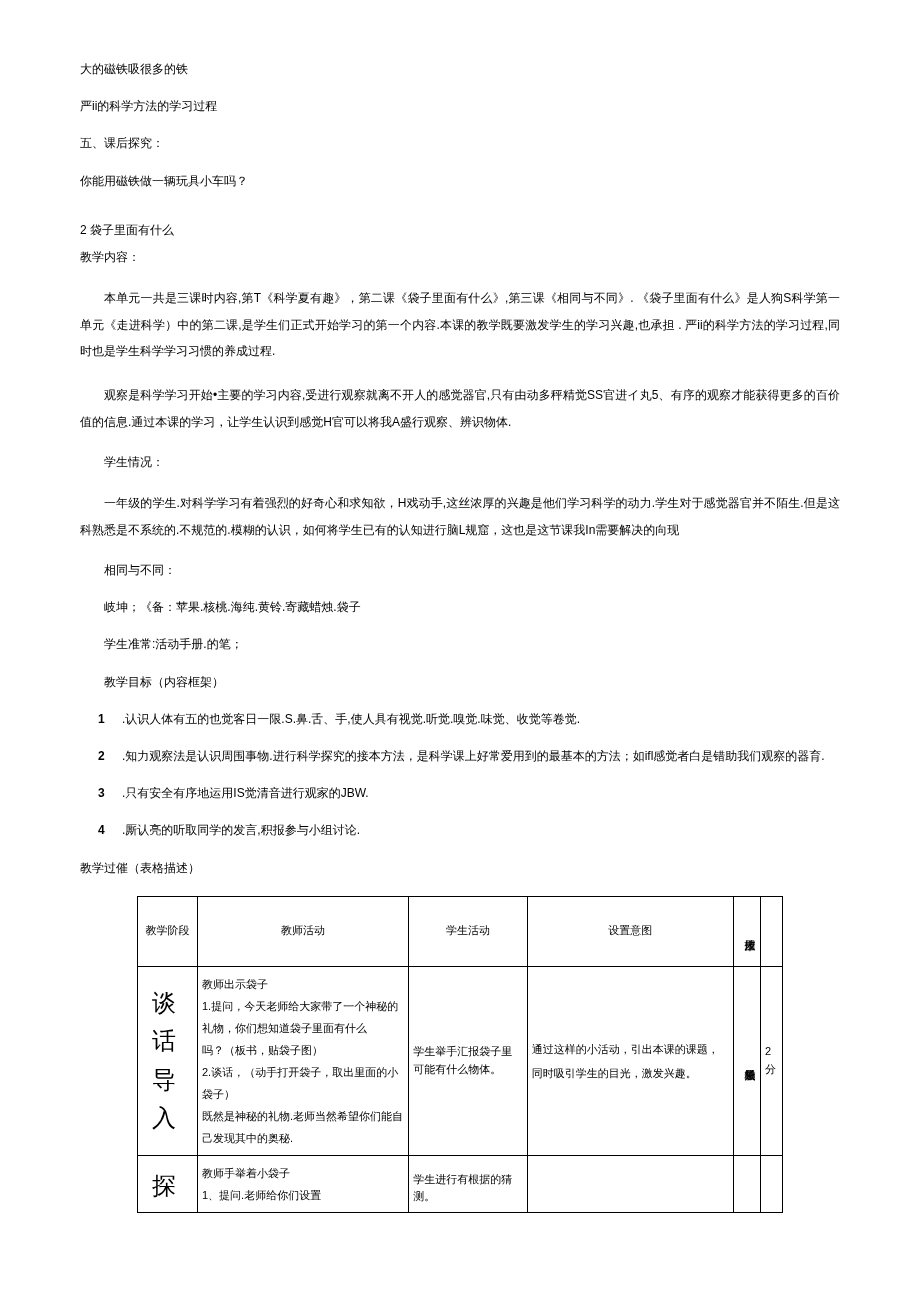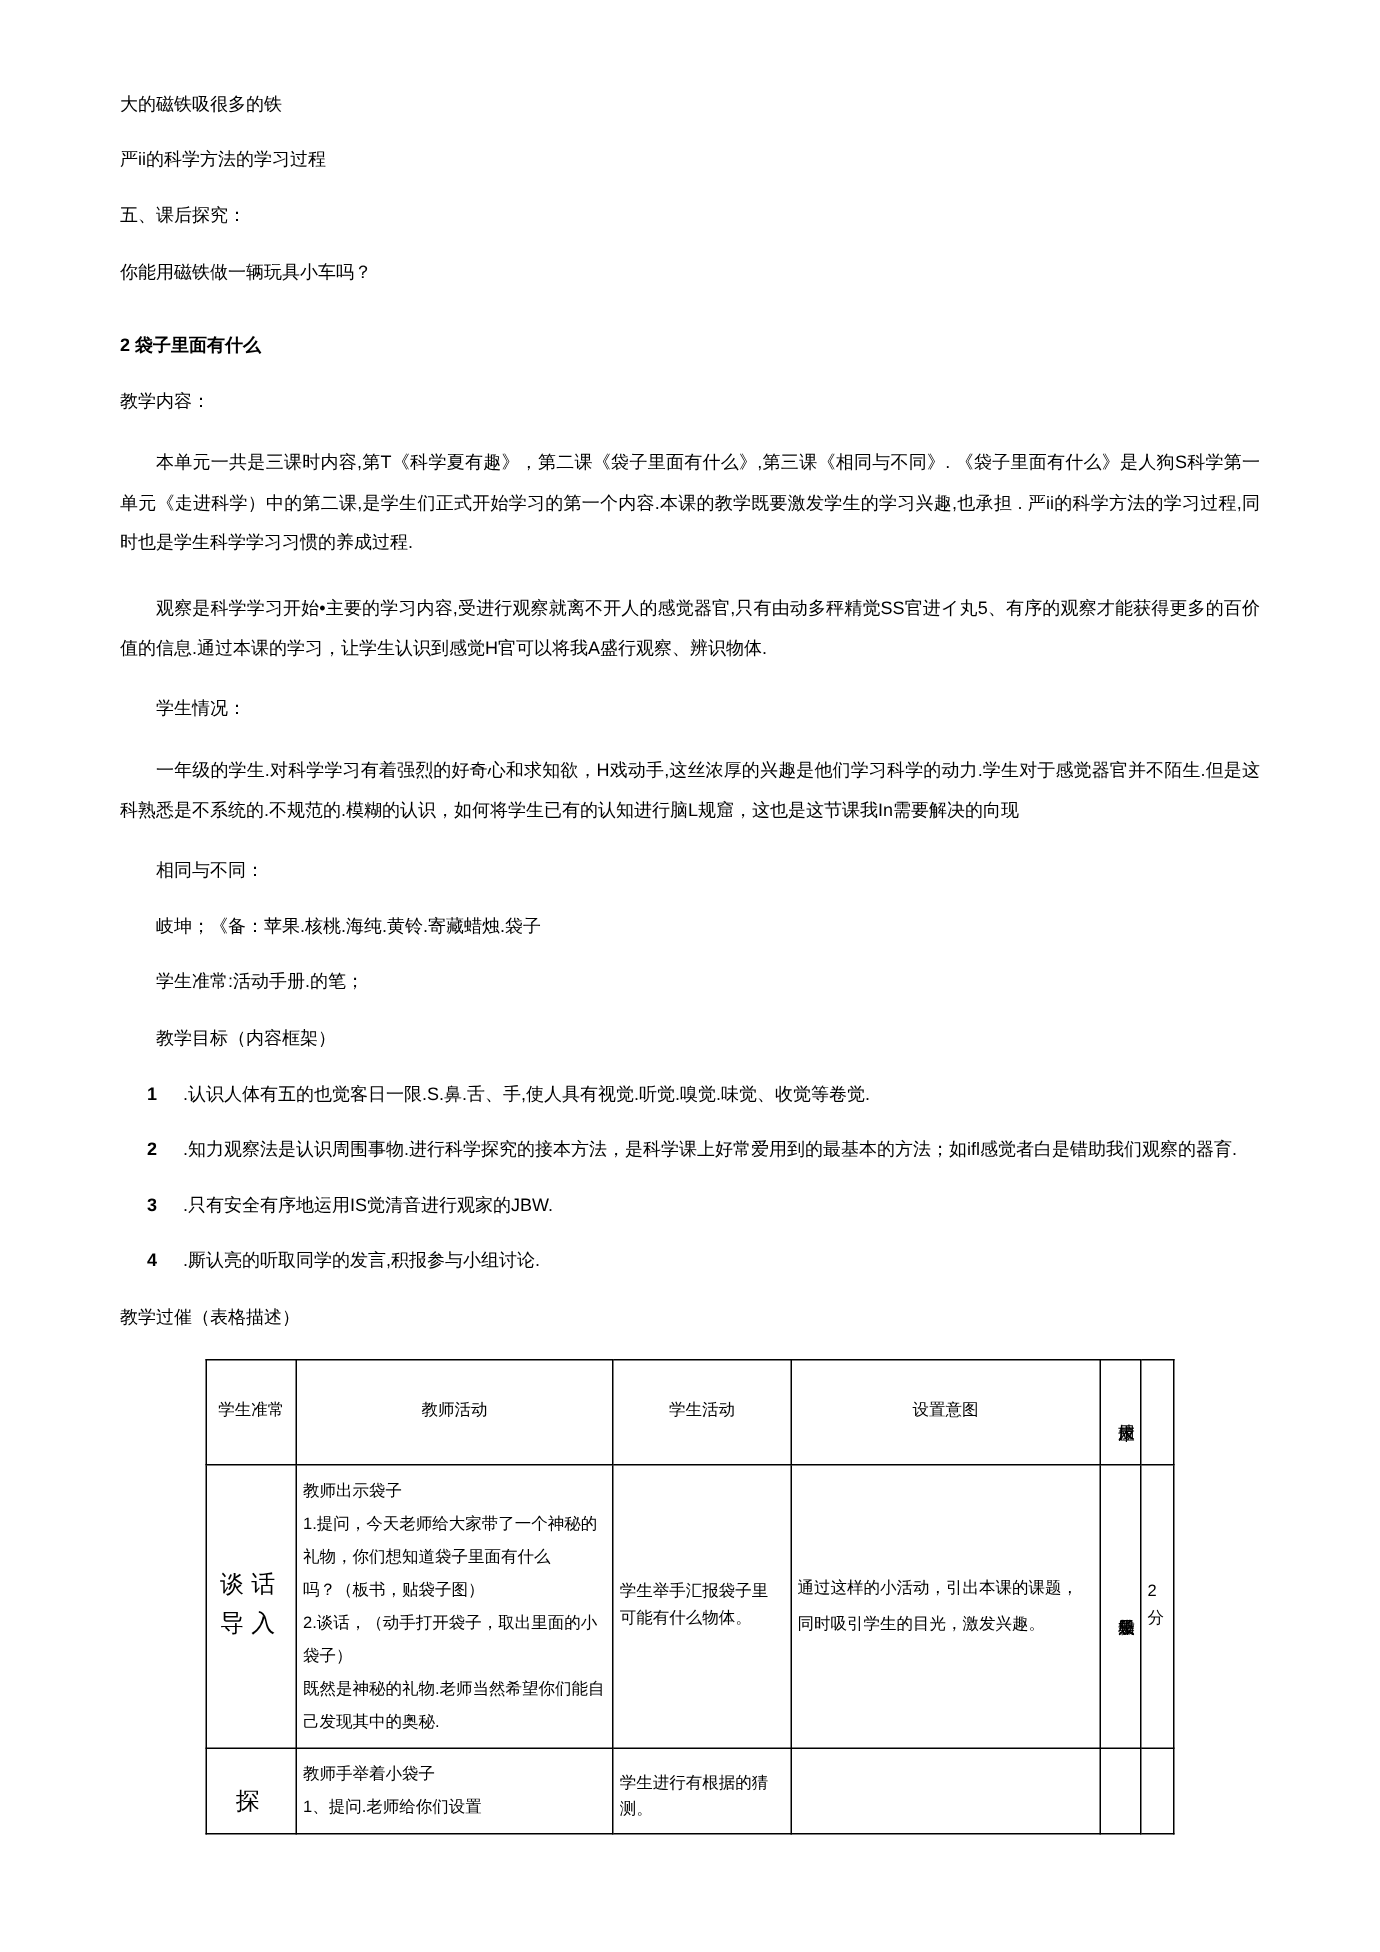--- a/index.html
+++ b/index.html
@@ -7,21 +7,21 @@
       font-family: "Microsoft YaHei", "SimSun", sans-serif;
       background: #fff;
       width: 920px;
       padding: 60px 80px 40px 80px;
       font-size: 12px;
       color: #000;
       line-height: 1.6;
     }
     .para { margin-bottom: 18px; }
     .indent { text-indent: 2em; }
-    .section-title { font-weight: bold; margin-top: 30px; margin-bottom: 18px; }
+    .section-title { font-weight: normal; margin-top: 30px; margin-bottom: 8px; }
     .list-item { margin-bottom: 18px; padding-left: 1.5em; }
     .list-num { font-weight: bold; display: inline-block; width: 2em; }
     table {
       border-collapse: collapse;
       margin: 10px auto 0 auto;
       width: 85%;
       font-size: 11px;
     }
     td, th {
       border: 1px solid #000;
@@ -32,22 +32,22 @@
     .header-row td { text-align: center; vertical-align: middle; height: 70px; }
     .vtext {
       writing-mode: vertical-rl;
       text-orientation: upright;
       width: 18px;
       line-height: 1.1;
       vertical-align: middle;
       text-align: center;
     }
     .phase-cell {
-      font-family: Liberation Mono, monospace;
-      font-size: 16px;
+      font-family: Liberation Sans, sans-serif;
+      font-size: 24px;
       letter-spacing: 0.3em;
       text-align: center;
       vertical-align: middle;
       width: 60px;
     }
     .cell-content { line-height: 2; }
     .narrow { width: 22px; }
     .justify { text-align: justify; line-height: 2.2; }
   </style>
 </head>
@@ -72,21 +72,21 @@
 <div class="list-item"><span class="list-num">1</span><span>.认识人体有五的也觉客日一限.S.鼻.舌、手,使人具有视觉.听觉.嗅觉.味觉、收觉等卷觉.</span></div>
 <div class="list-item"><span class="list-num">2</span><span>.知力观察法是认识周围事物.进行科学探究的接本方法，是科学课上好常爱用到的最基本的方法；如ifl感觉者白是错助我们观察的器育.</span></div>
 <div class="list-item"><span class="list-num">3</span><span>.只有安全有序地运用IS觉清音进行观家的JBW.</span></div>
 <div class="list-item"><span class="list-num">4</span><span>.厮认亮的听取同学的发言,积报参与小组讨论.</span></div>
 
 <div class="para">教学过催（表格描述）</div>
 
 <table>
   <tbody>
       <tr class="header-row">
-    <td>学生准常</td>
+    <td>教学阶段</td>
     <td>教师活动</td>
     <td>学生活动</td>
     <td>设置意图</td>
     <td class="narrow">
           <div class="vtext">技术应用</div>
         </td>
     <td class="narrow"></td>
   </tr>
   <tr>
     <td class="phase-cell">谈话导入</td>

